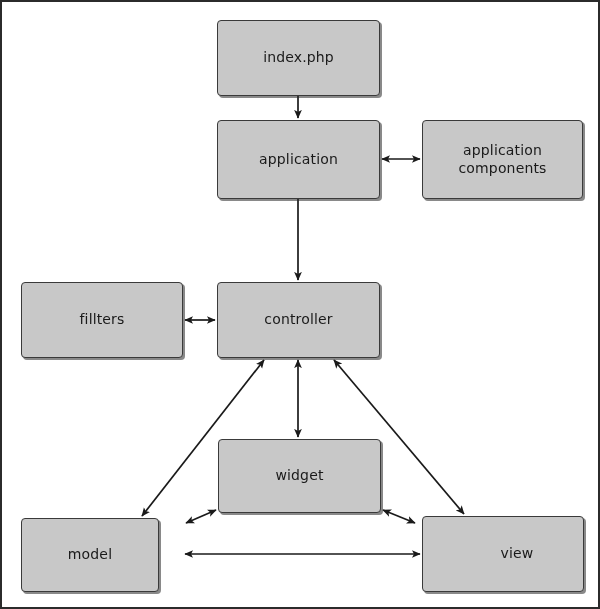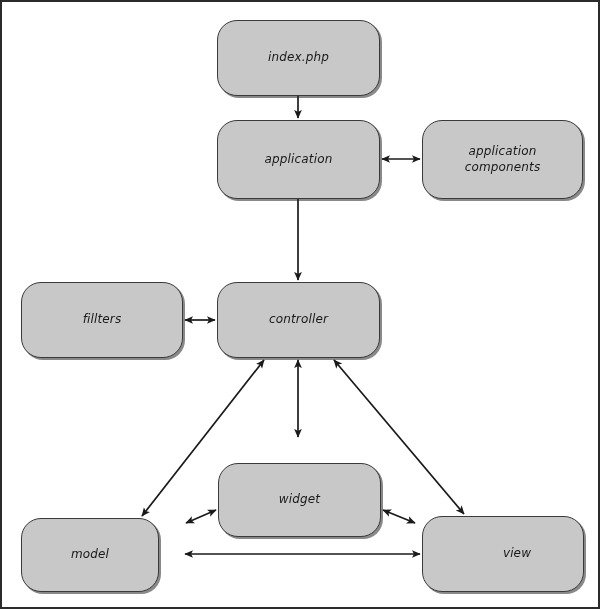--- a/index.html
+++ b/index.html
@@ -26,32 +26,31 @@
     top: 0;
     width: 600px;
     height: 609px;
     pointer-events: none;
   }
   .node {
     position: absolute;
     box-sizing: border-box;
     background: #c8c8c8;
     border: 1.6px solid #3a3a3a;
-    border-radius: 20px;
+    border-radius: 4px;
     display: flex;
     align-items: center;
     justify-content: center;
     text-align: center;
     color: #1a1a1a;
-    font-size: 12px;
+    font-size: 14px;
     line-height: 1.28;
     letter-spacing: 0.15px;
     box-shadow: 2px 2px 0 rgba(40,40,40,0.55);
     z-index: 2;
-    font-style: italic;
   }
   .node-label {
     display: block;
     white-space: pre-line;
     padding: 0 6px;
   }
 </style>
 </head>
 <body>
 
@@ -102,21 +101,21 @@
   </div>
 
   <div class="node" style="left:19px; top:280px; width:162px; height:76px;">
     <span class="node-label">fillters</span>
   </div>
 
   <div class="node" style="left:215px; top:280px; width:163px; height:76px;">
     <span class="node-label">controller</span>
   </div>
 
-  <div class="node" style="left:216px; top:437px; width:163px; height:74px;margin-top:24px;">
+  <div class="node" style="left:216px; top:437px; width:163px; height:74px;">
     <span class="node-label">widget</span>
   </div>
 
   <div class="node" style="left:19px; top:516px; width:138px; height:74px;">
     <span class="node-label">model</span>
   </div>
 
   <div class="node" style="left:420px; top:514px; width:162px; height:76px;padding-left:28px;">
     <span class="node-label">view</span>
   </div>

